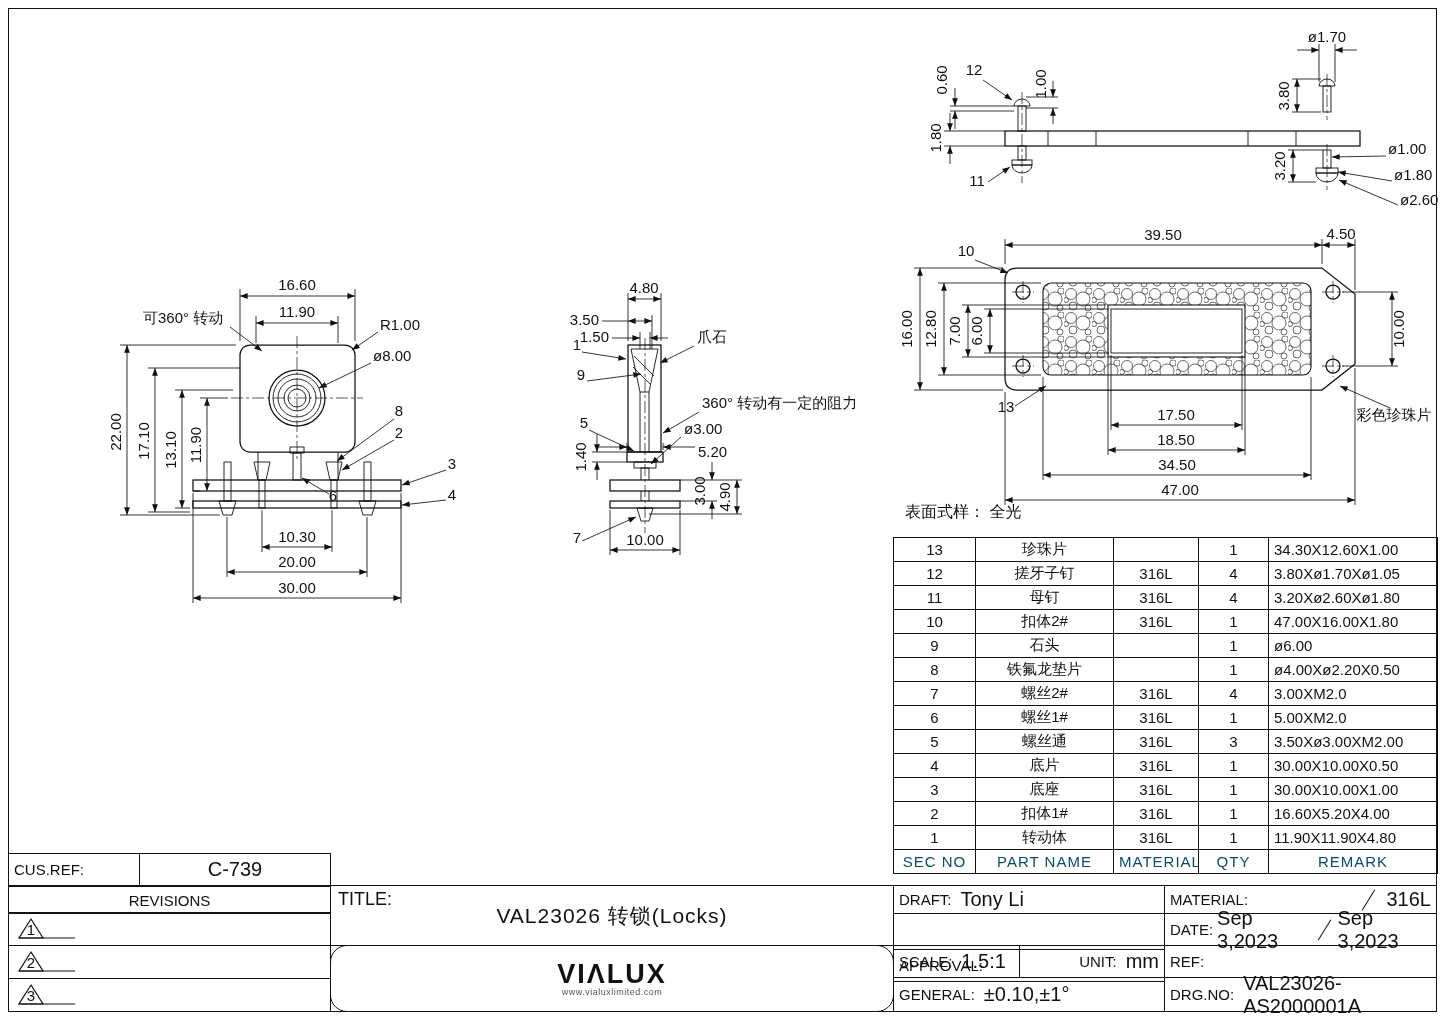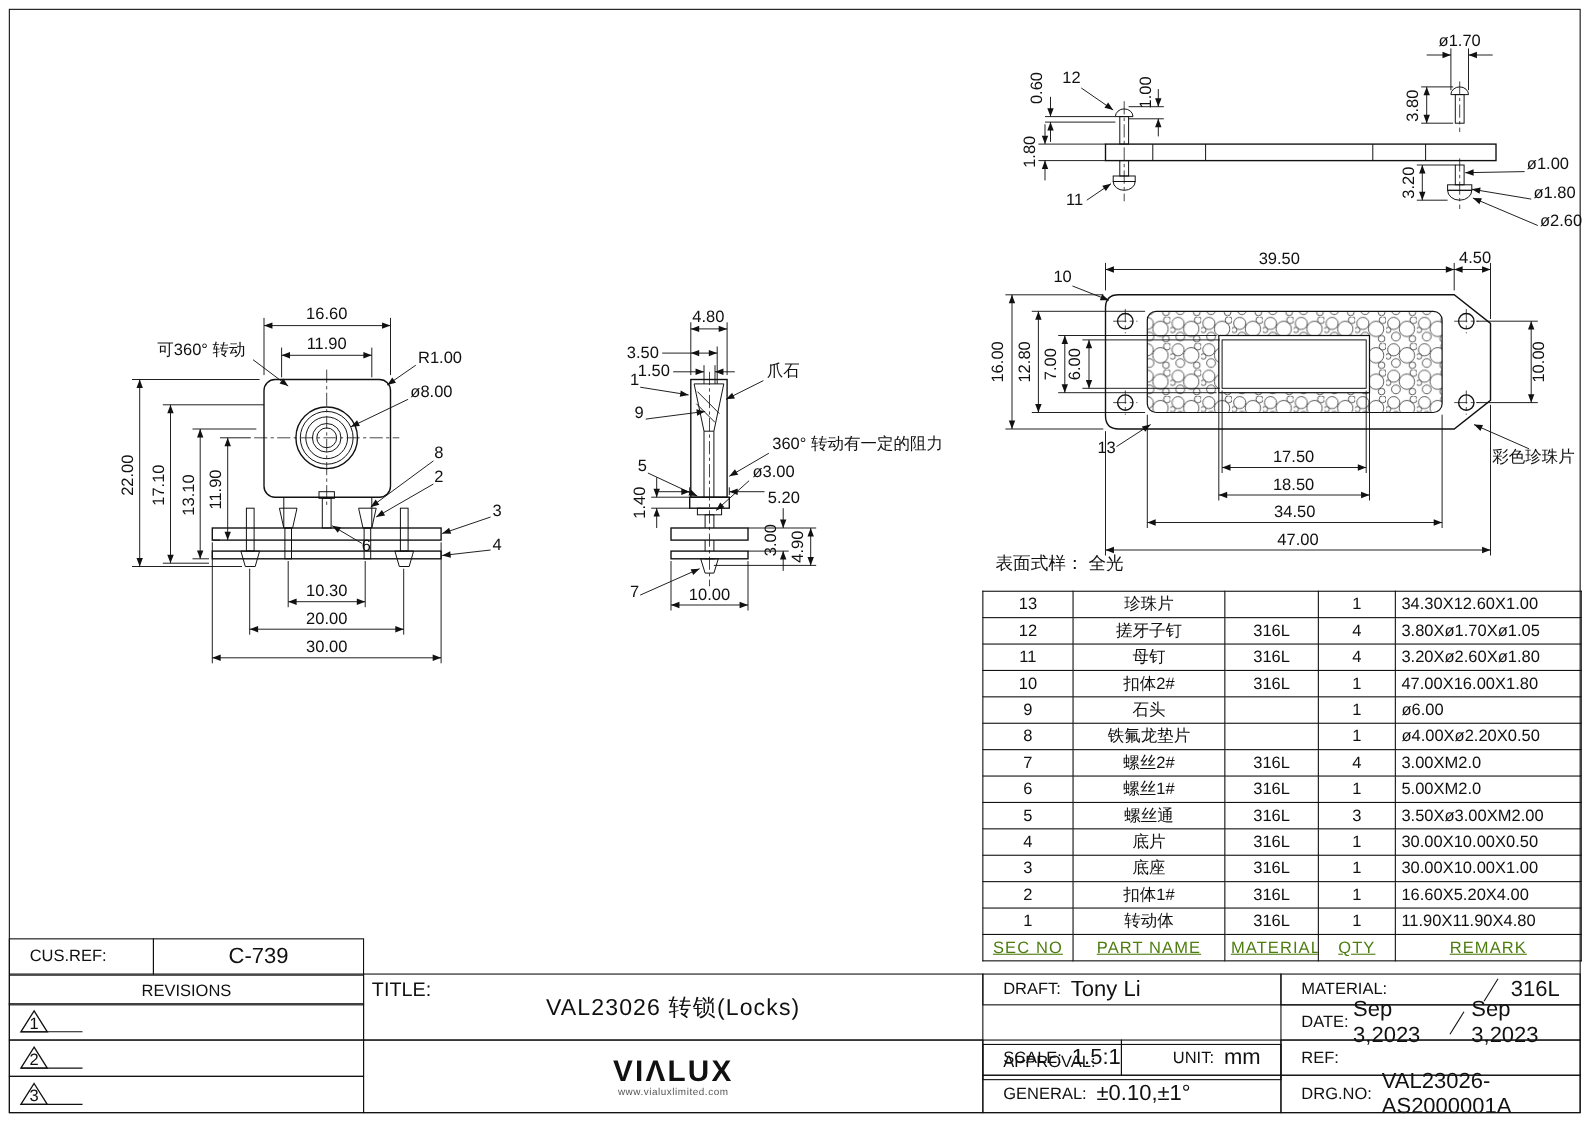--- a/index.html
+++ b/index.html
@@ -17,25 +17,25 @@
   .ext { stroke:#111; stroke-width:0.85; fill:none; }
   .cl  { stroke:#111; stroke-width:0.7; stroke-dasharray:12 3 3 3; fill:none; }
   .pc  { fill:none; stroke:#444; stroke-width:0.8; }
   .pz  { fill:url(#pearl); stroke:#111; stroke-width:1.1; }
   .win { fill:#fff; stroke:#111; stroke-width:1.1; }
 
   
   table.bom { position:absolute; left:893px; top:537px; width:544px; border-collapse:collapse; table-layout:fixed; }
   table.bom td { border:1px solid #111; height:24px; font-size:15px; padding:0 5px; text-align:center; white-space:nowrap; overflow:hidden; }
   table.bom td.c-rem { text-align:left;margin-left:19px; }
-  table.bom tr.bom-head td { color:#4d7c0f; letter-spacing:1px;text-decoration:underline; }
+  table.bom tr.bom-head td { color:#0c4a6e; letter-spacing:1px; }
   .w-no{width:82px}.w-name{width:138px}.w-mat{width:85px}.w-qty{width:70px}.w-rem{width:169px}
 
   
-  .tbc { position:absolute; border:1px solid #111; display:flex; align-items:center; padding:0 18px; font-size:15px; gap:9px; background:#fff0; }
+  .tbc { position:absolute; border:1px solid #111; display:flex; align-items:center; padding:0 5px; font-size:15px; gap:9px; background:#fff0; }
   .tbc .val { font-size:20px; }
   .center { justify-content:center; }
   .slash { display:inline-block; width:1px; height:24px; background:#111; transform:rotate(32deg); margin:0 9px; flex:0 0 auto; }
   .grow { flex:1 1 auto; }
   .title-label { position:absolute; left:7px; top:3px; font-size:18px; }
   .title-text { width:100%; text-align:center; font-size:21px; letter-spacing:1px; }
   .logo-wrap { width:100%; text-align:center; }
   .logo-main { font-size:27px; font-weight:bold; letter-spacing:2px; line-height:26px; }
   .logo-site { font-size:9px; color:#555; letter-spacing:0.5px; }
   .rev-row { padding-left:8px; }
@@ -505,21 +505,21 @@
       <path d="M14,3 L26,22 L2,22 z" fill="none" stroke="#111" stroke-width="1.2"></path>
       <line x1="2" y1="22" x2="58" y2="22" stroke="#111" stroke-width="1"></line>
       <text x="14" y="19" font-size="12" text-anchor="middle">3</text>
     </svg>
 </div>
 
 <div class="tbc" style="left:330px;top:885px;width:564px;height:61px;">
   <span class="title-label">TITLE:</span>
   <div class="title-text">VAL23026   转锁(Locks)</div>
 </div>
-<div class="tbc" style="left:330px;top:945px;width:564px;height:67px;">
+<div class="tbc" style="left:330px;top:945px;width:564px;height:67px;border-radius:17px;">
   <div class="logo-wrap">
     <div class="logo-main">VIΛLUX</div>
     <div class="logo-site">www.vialuxlimited.com</div>
   </div>
 </div>
 
 <div class="tbc" style="left:893px;top:885px;width:272px;height:29px;">
   <span>DRAFT:</span>
   <span class="val">Tony Li</span>
 </div>

